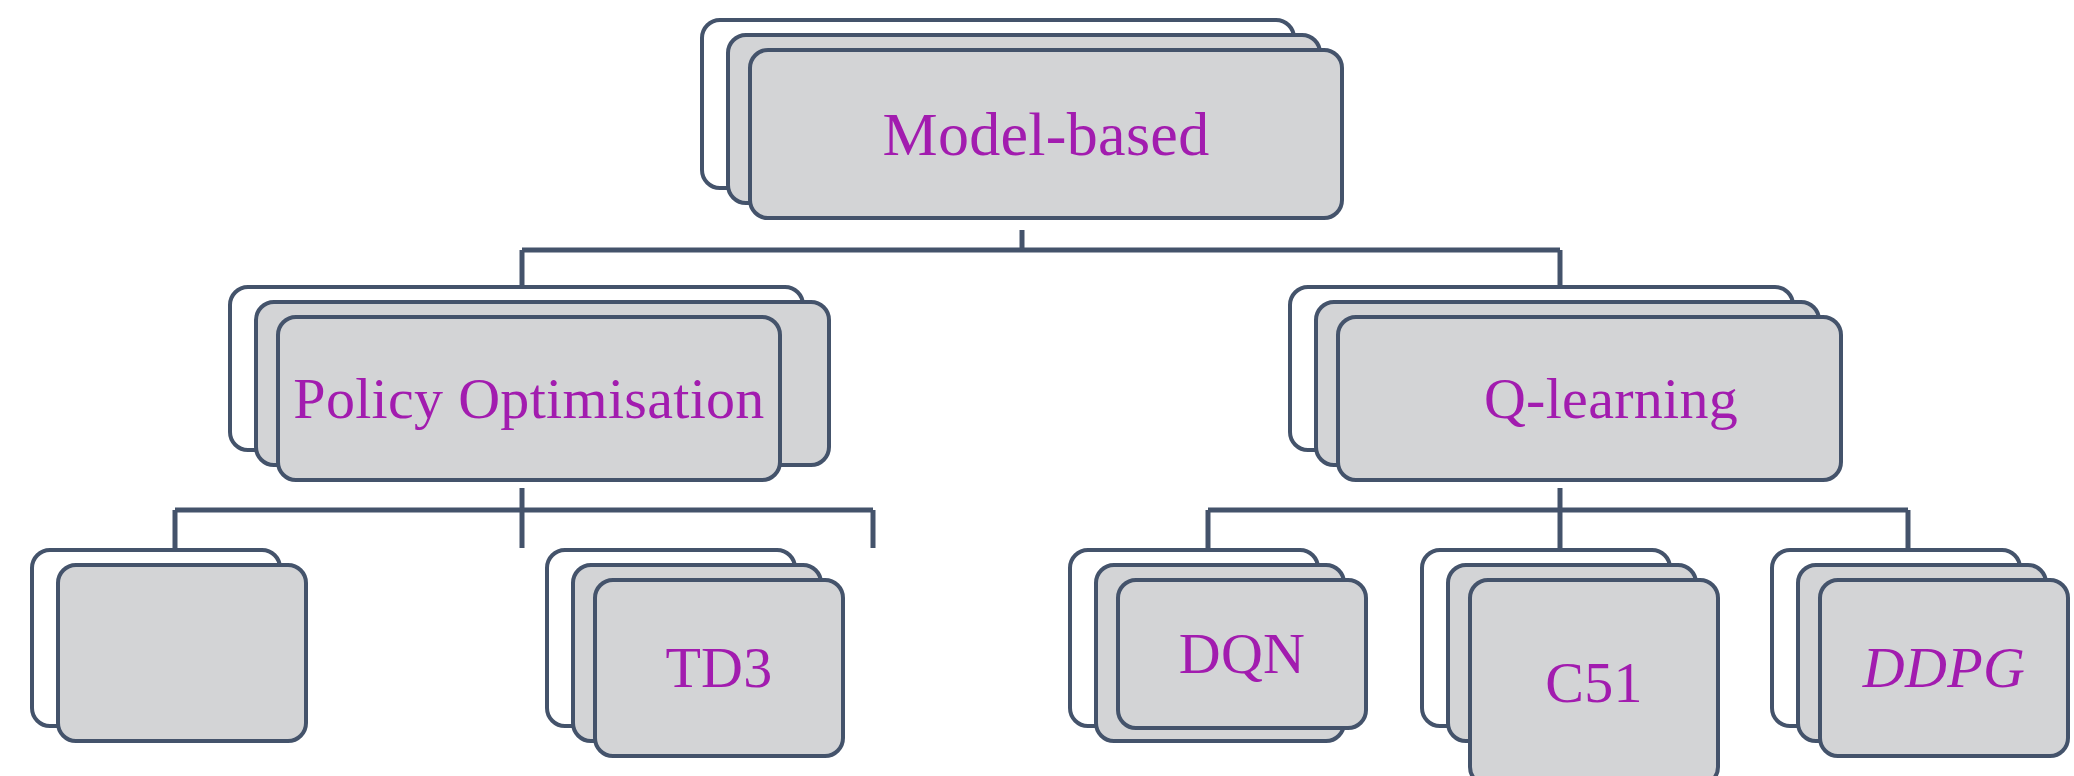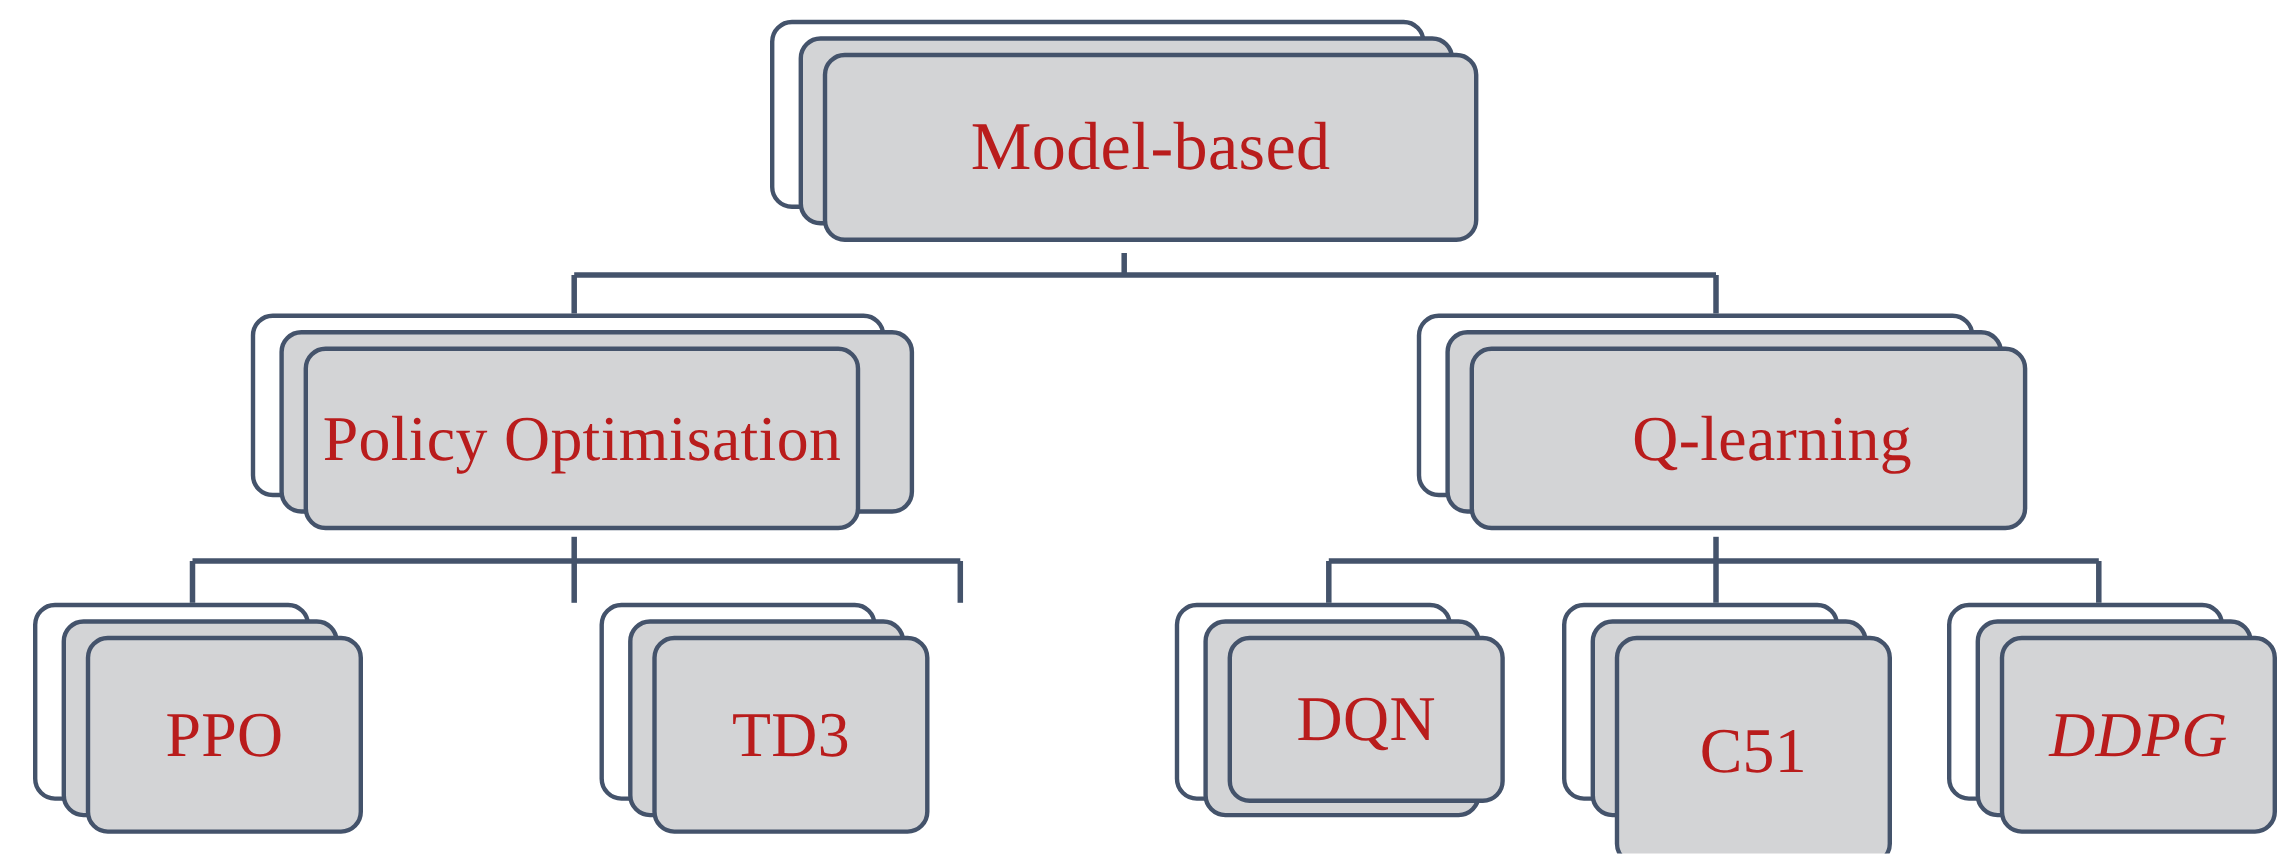--- a/index.html
+++ b/index.html
@@ -31,21 +31,21 @@
   
   .card.mid{
     background:#D3D4D6;
   }
   
   .card.front{
     background:#D3D4D6;
     display:flex;align-items:center;justify-content:center;
   }
   .label{
-    color:#b91c1c;
+    color:#a21caf;
     font-weight:400;
     white-space:nowrap;
     letter-spacing:0.3px;
     line-height:1;
     user-select:none;
   }
 </style>
 </head>
 <body>
 
@@ -96,23 +96,20 @@
     <div class="card back" style="left:0px;  top:0px;  width:507px; height:167px;"></div>
     <div class="card mid" style="left:26px; top:15px; width:507px; height:167px;"></div>
     <div class="card front" style="left:48px; top:30px; width:507px; height:167px;padding-left:43px;">
       <span class="label" style="font-size:58px;">Q-learning</span>
     </div>
   </div>
 
   <div class="node" style="left:30px; top:548px; width:300px; height:228px;">
     <div class="card back" style="left:0px;  top:0px;  width:252px; height:180px;"></div>
     <div class="card mid" style="left:26px; top:15px; width:252px; height:180px;"></div>
-    <div class="card front" style="left:48px; top:30px; width:252px; height:180px;">
-      <span class="label" style="font-size:58px;">PPO</span>
-    </div>
   </div>
 
 
   <div class="node" style="left:545px; top:548px; width:300px; height:228px;">
     <div class="card back" style="left:0px;  top:0px;  width:252px; height:180px;"></div>
     <div class="card mid" style="left:26px; top:15px; width:252px; height:180px;"></div>
     <div class="card front" style="left:48px; top:30px; width:252px; height:180px;">
       <span class="label" style="font-size:58px;">TD3</span>
     </div>
   </div>

